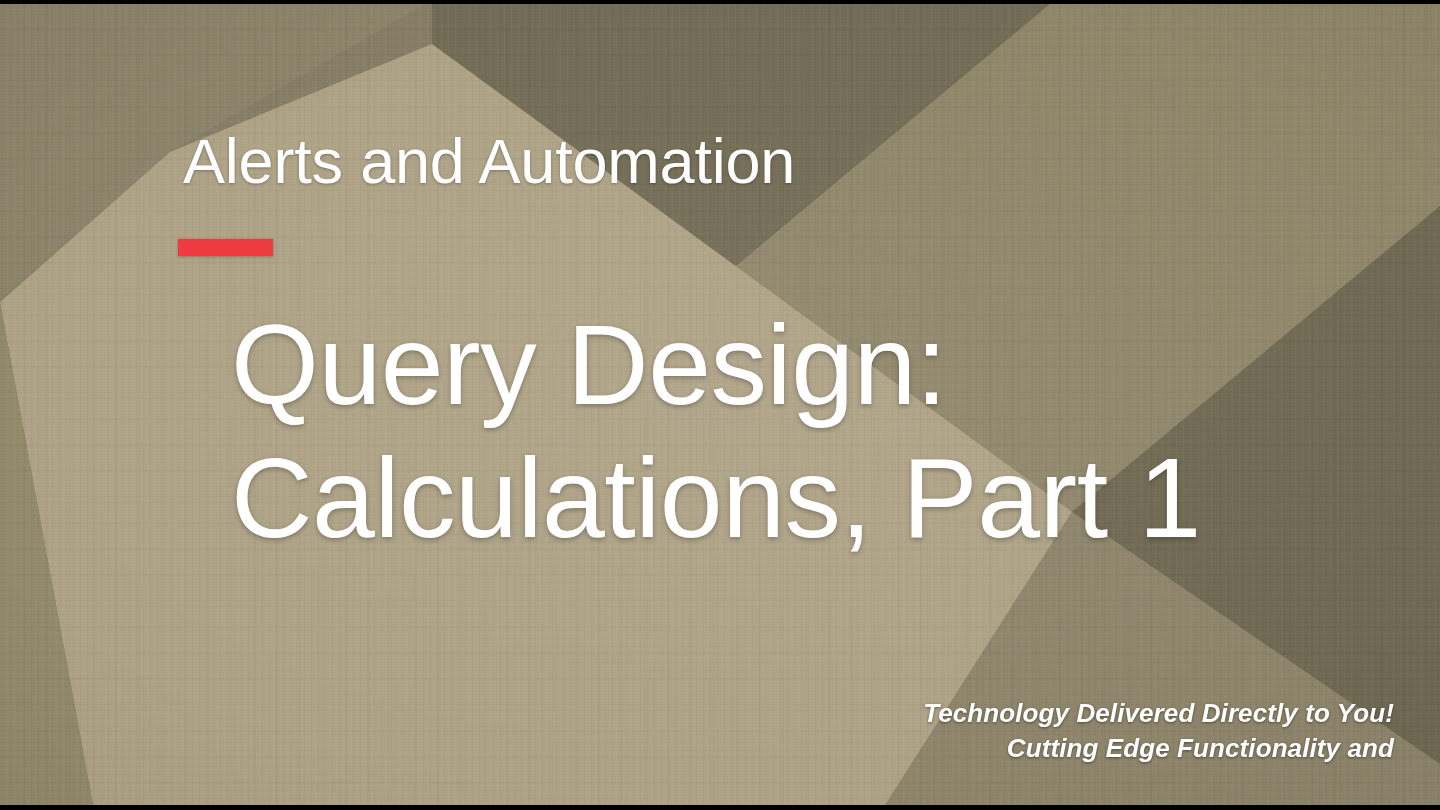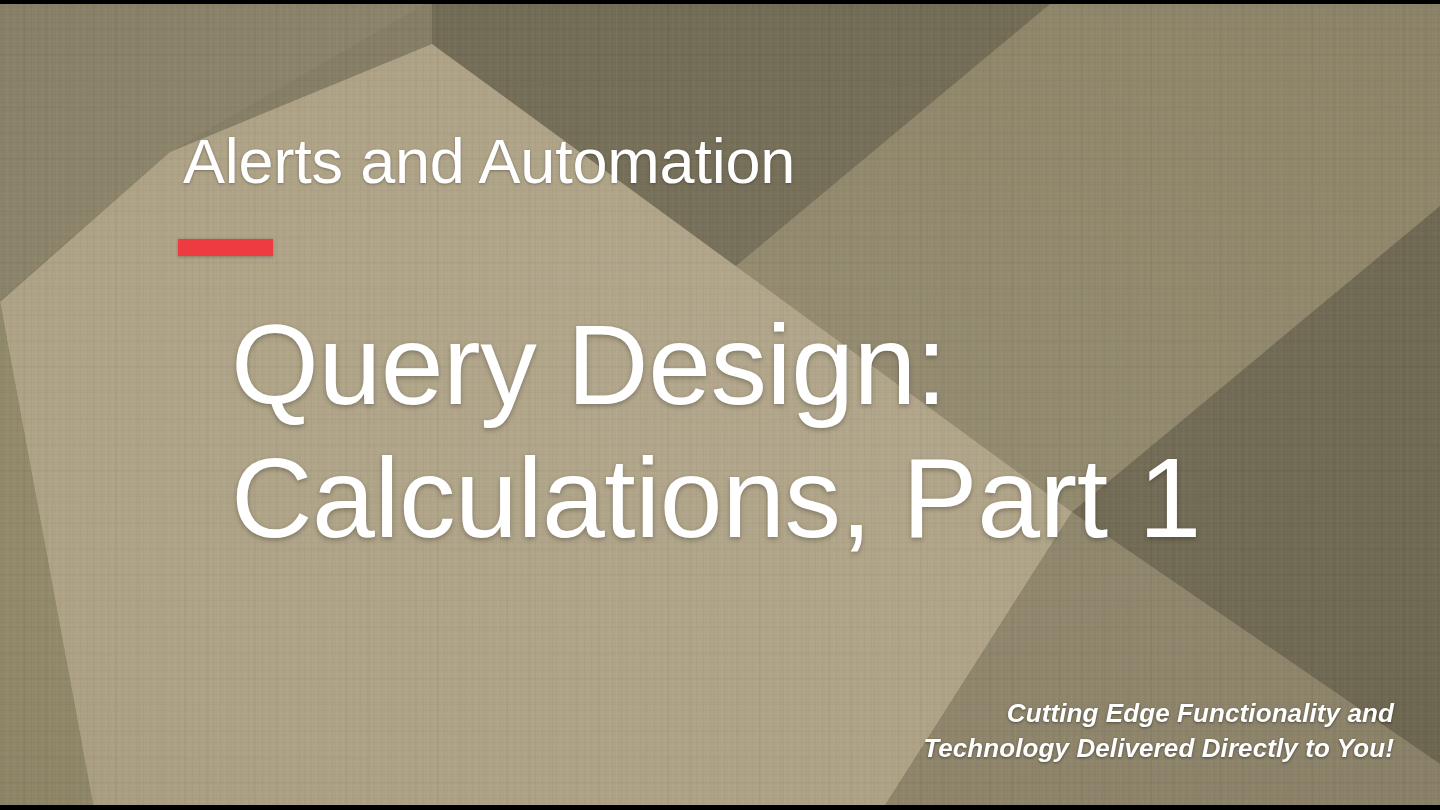--- a/index.html
+++ b/index.html
@@ -167,22 +167,22 @@
   <div id="content">
 
     <div id="subtitle">Alerts and Automation</div>
 
     <div id="accent-bar"></div>
 
     <div id="title">Query Design:
 Calculations, Part 1</div>
 
     <div id="tagline">
+      <span class="tag-line">Technology Delivered Directly to You!</span>
       <span class="tag-line">Cutting Edge Functionality and</span>
-      <span class="tag-line">Technology Delivered Directly to You!</span>
     </div>
 
   </div>
 
   <div id="letterbox-top" class="letterbox"></div>
   <div id="letterbox-bottom" class="letterbox"></div>
 
 </div>
 
 </body></html>

